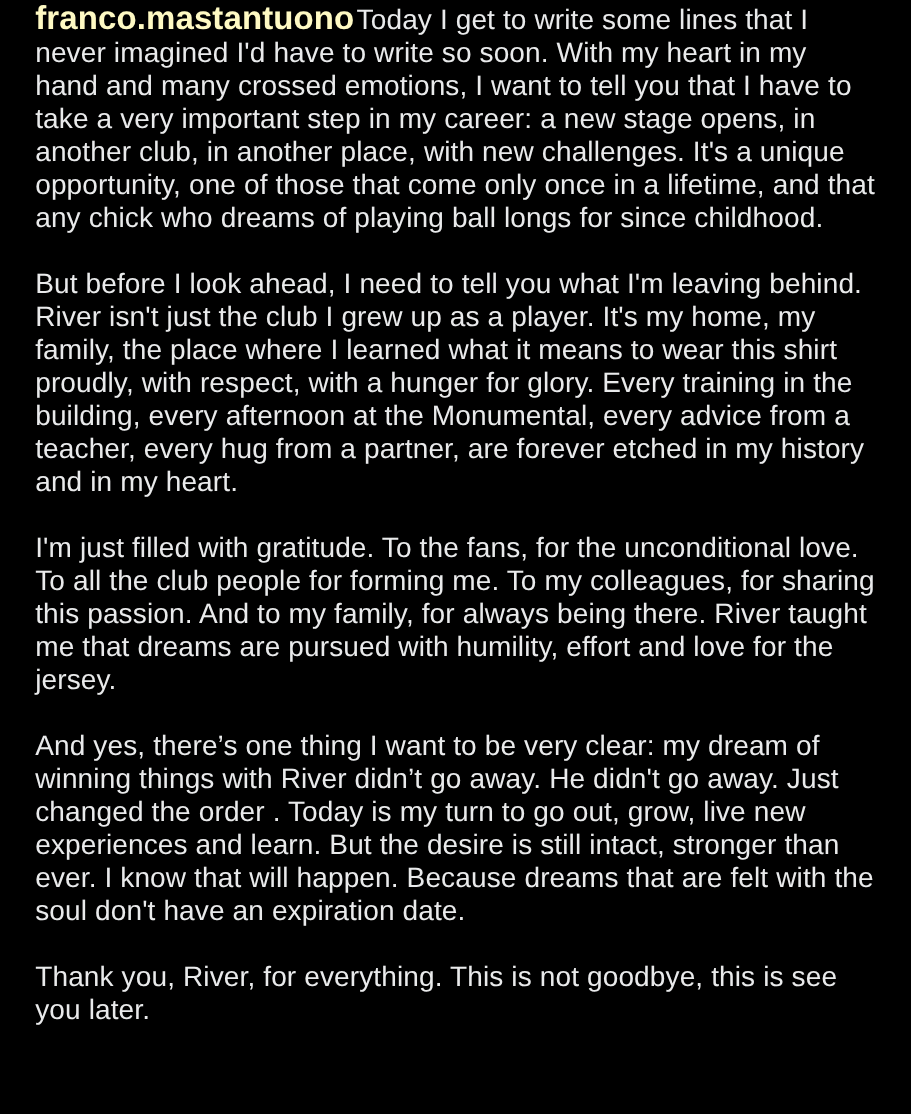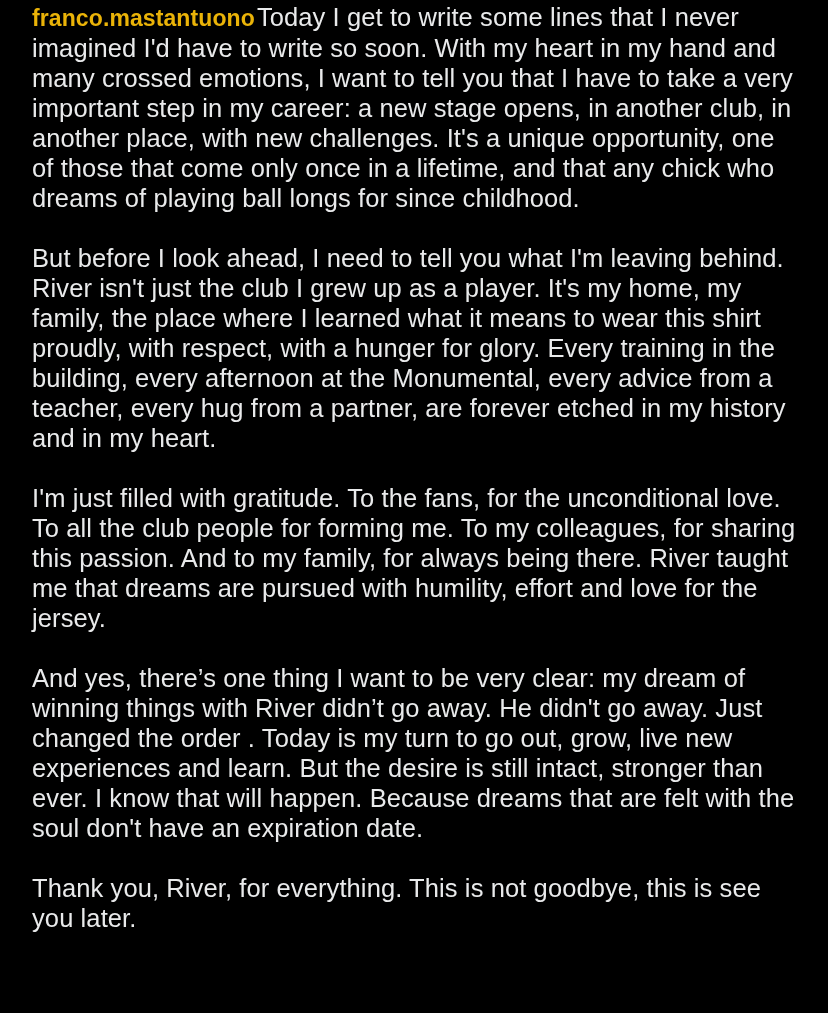--- a/index.html
+++ b/index.html
@@ -25,22 +25,22 @@
     line-height: 30px;
     letter-spacing: 0.1px;
     color: #e9eaeb;
     white-space: pre-wrap;
     word-wrap: break-word;
     margin: 0;
     padding-top: 2px;
   }
   .username {
     font-weight: bold;
-    color: #eab308;
-    font-size: 23px;
+    color: #fef9c3;
+    font-size: 30px;
     line-height: 30px;
     margin-right: 2px;
   }
   .blank-line {
     display: block;
     height: 30px;
   }
 </style>
 </head>
 <body>

